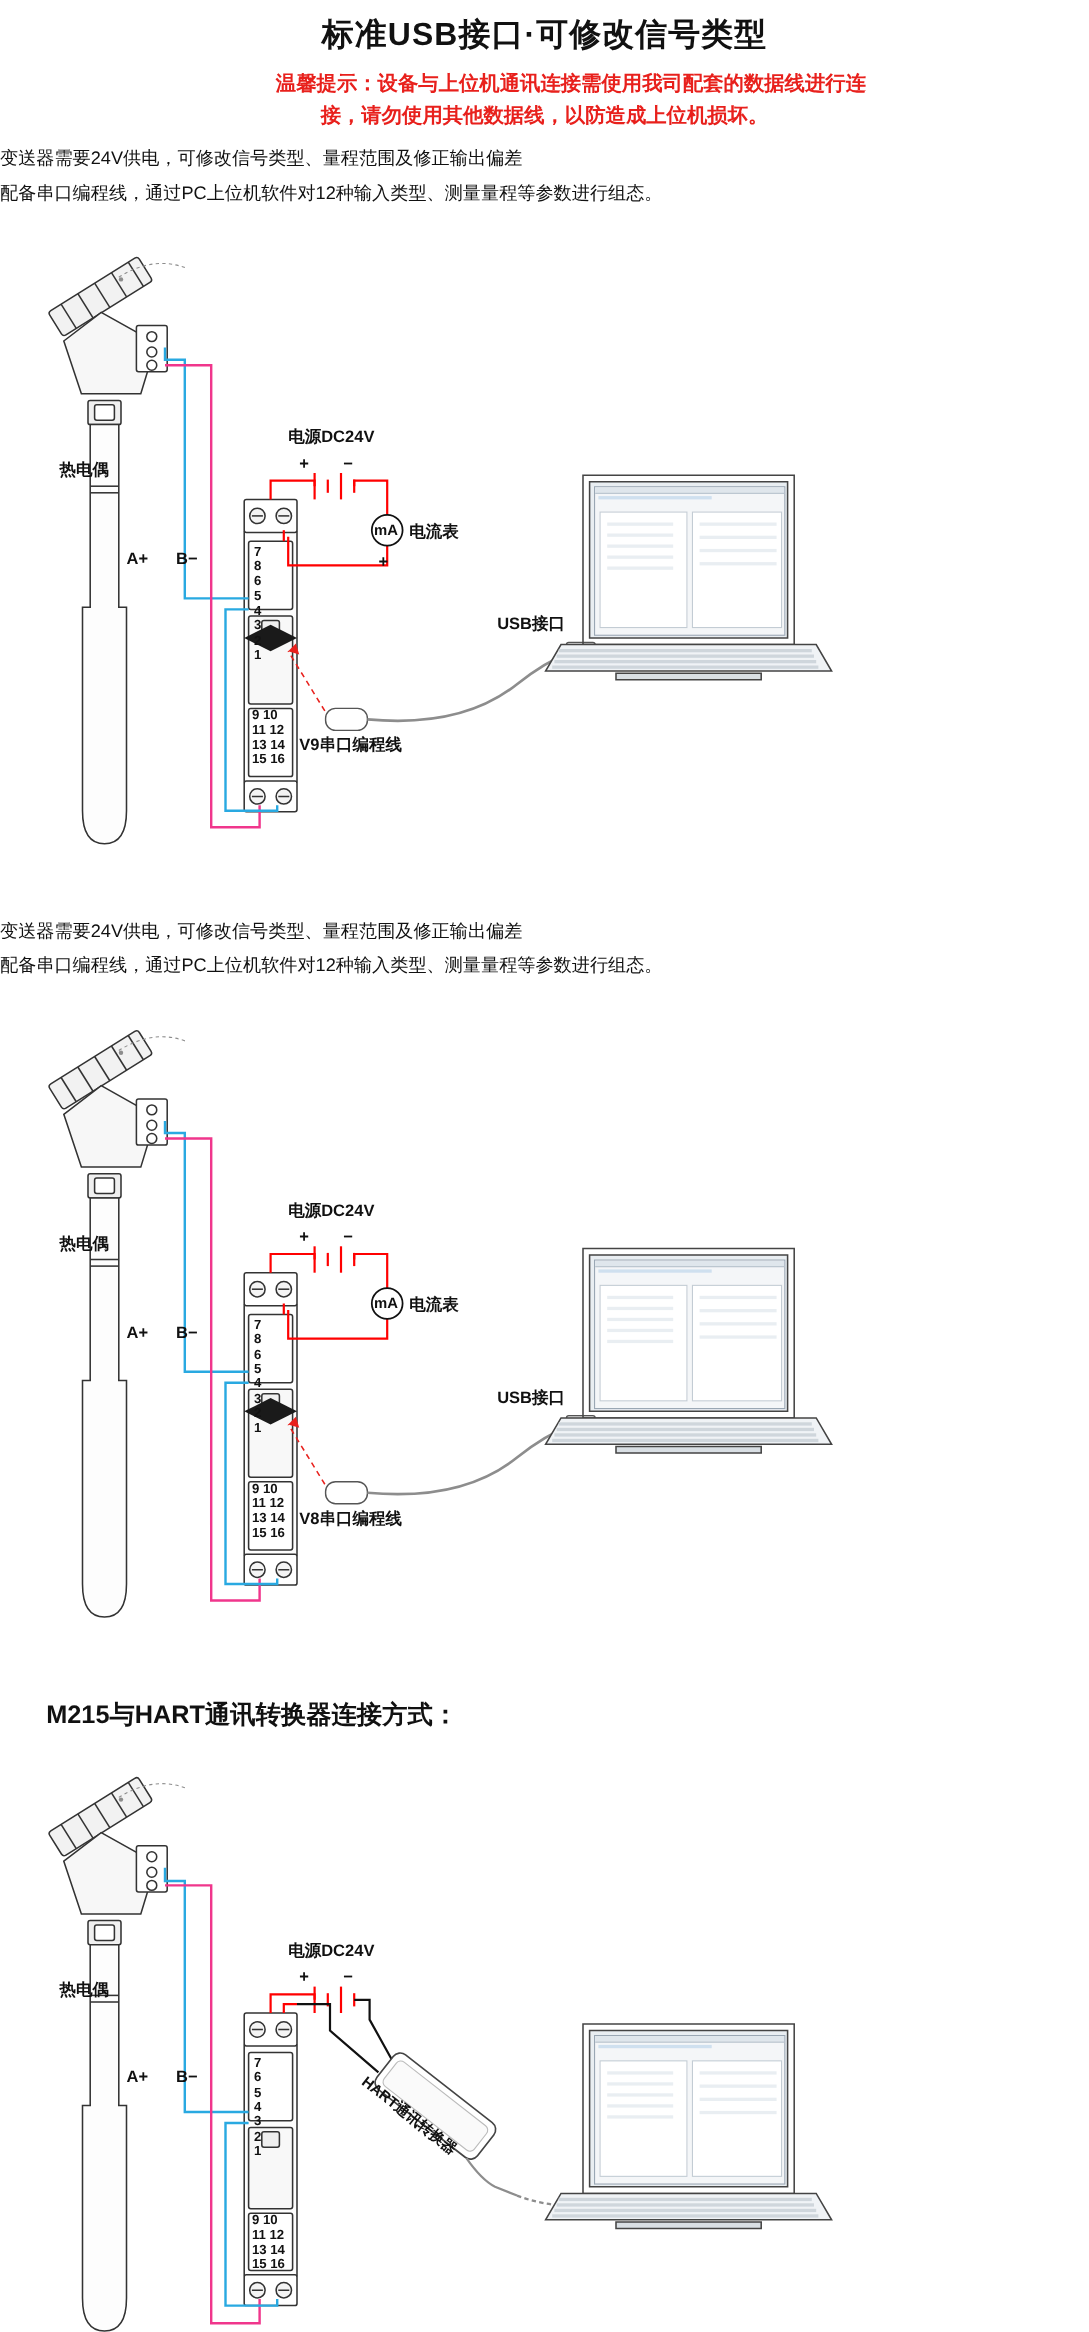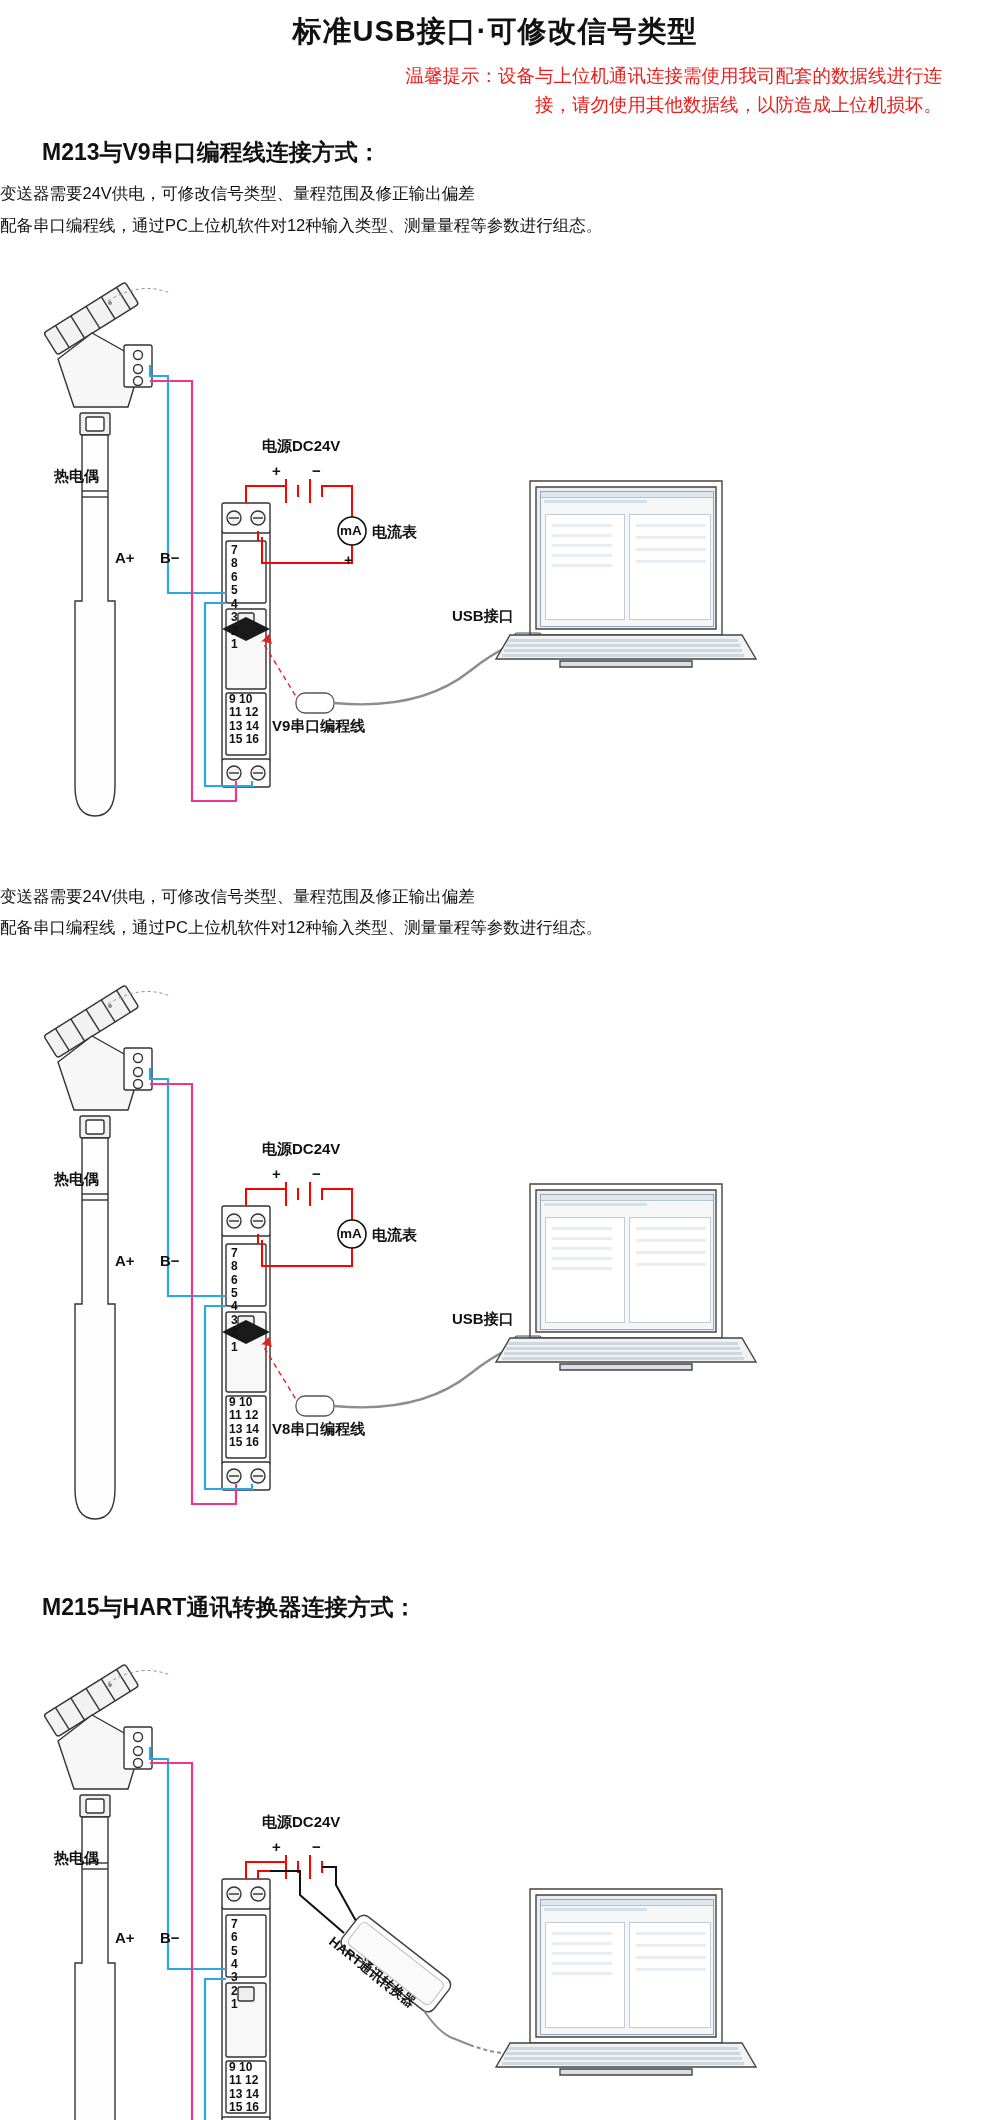--- a/index.html
+++ b/index.html
@@ -4,22 +4,22 @@
 <style>
   html,body{margin:0;padding:0;background:#ffffff;}
   body{width:990px;min-height:2120px;font-family:"Liberation Sans","DejaVu Sans",sans-serif;color:#111;position:relative;}
   .page{width:990px;position:relative;}
 
   .main-title{
     text-align:center;font-size:29px;font-weight:bold;letter-spacing:1px;
     padding-top:12px;color:#111;
   }
   .notice{
-    color:#e8201c;font-size:18.5px;font-weight:normal;line-height:1.55;
-    padding:10px 48px 0 48px;text-align:right;
+    color:#e8201c;font-size:18.5px;font-weight:bold;line-height:1.55;
+    padding:10px 48px 0 48px;text-align:center;
   }
   .notice .ind{display:block;}
   .notice .l1{text-indent:48px;}
 
   .section{position:relative;margin-top:10px;}
   .sec-title{
     font-size:23px;font-weight:bold;color:#111;padding-left:42px;margin-top:18px;margin-bottom:10px;
   }
   .sec-desc{
     font-size:16.5px;font-weight:normal;color:#111;line-height:1.9;
@@ -44,21 +44,20 @@
 <div class="page">
 
   <div class="main-title">标准USB接口·可修改信号类型</div>
 
   <div class="notice">
     <span class="ind l1">温馨提示：设备与上位机通讯连接需使用我司配套的数据线进行连</span>
     <span class="ind">接，请勿使用其他数据线，以防造成上位机损坏。</span>
   </div>
 
   <div class="section">
-    <div class="sec-title">M213与V9串口编程线连接方式：</div>
     <div class="sec-desc">变送器需要24V供电，可修改信号类型、量程范围及修正输出偏差</div>
     <div class="sec-desc">配备串口编程线，通过PC上位机软件对12种输入类型、测量量程等参数进行组态。</div>
 
     <div class="diagram" style="height:630px;">
 
       <svg width="990" height="630" viewBox="0 0 990 630">
 
         <g stroke="#333" fill="#fff" stroke-width="1.4">
 
           <g transform="rotate(-32 110 100)">

